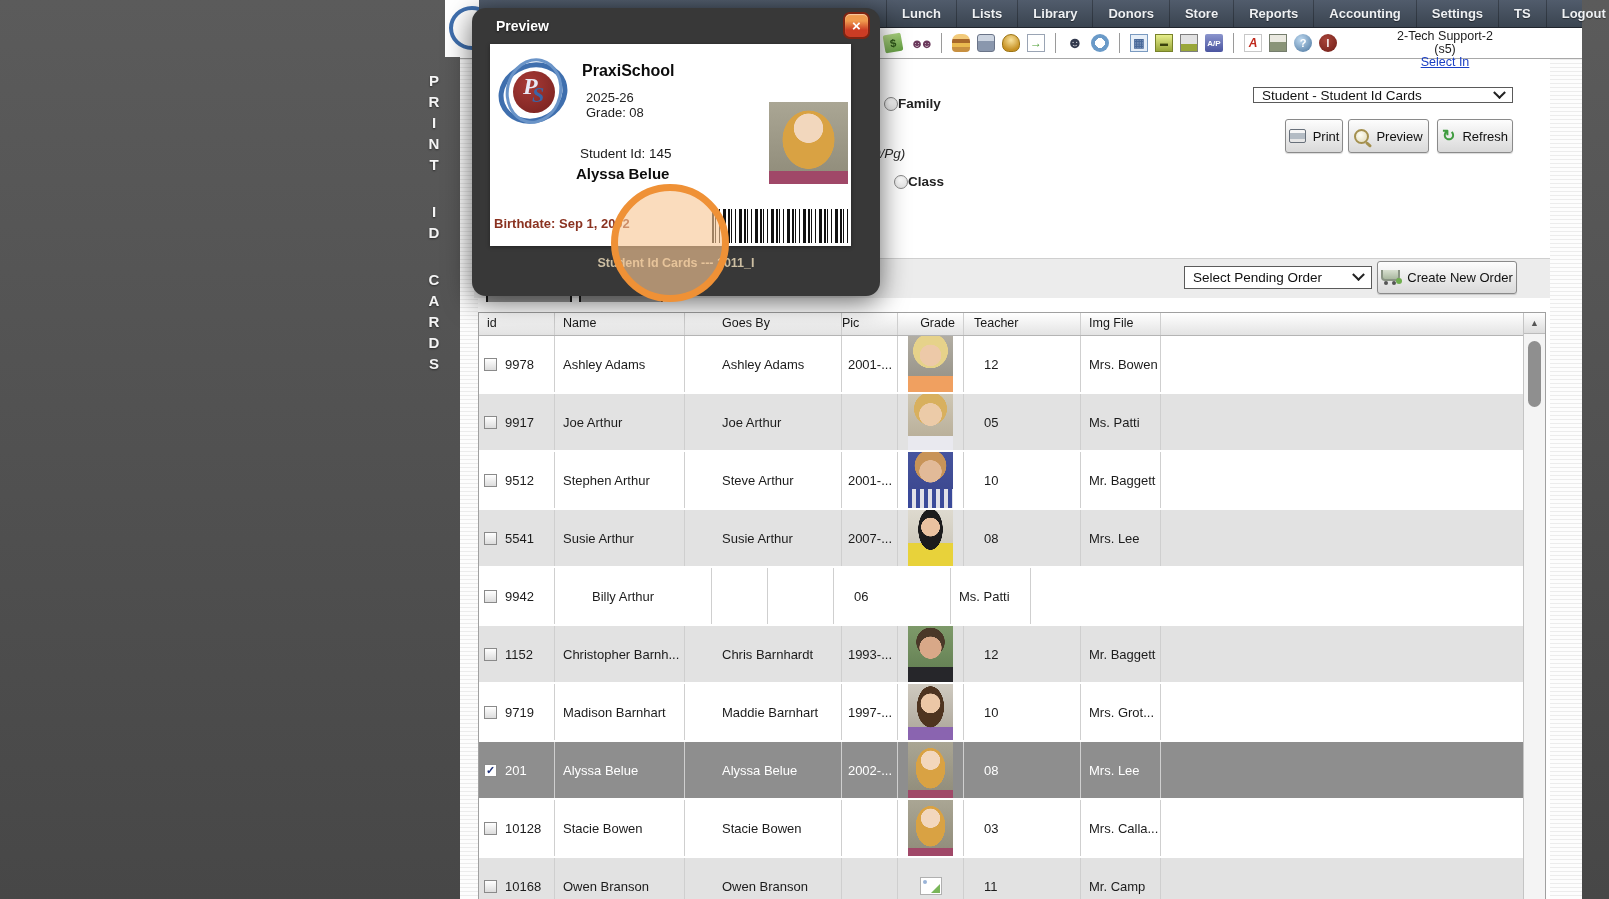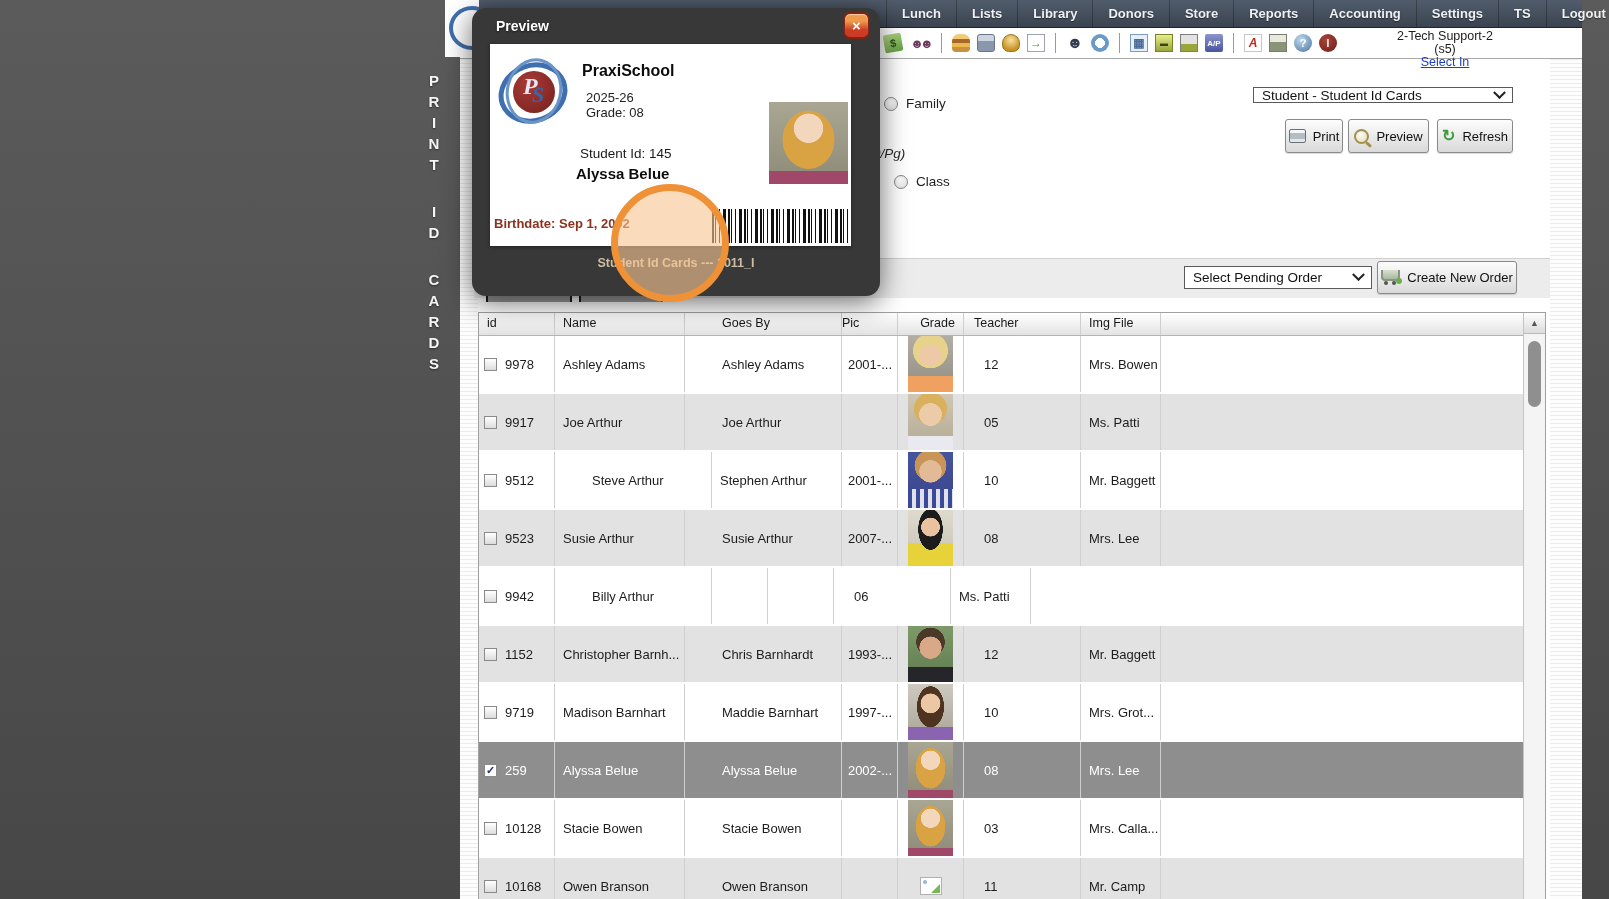--- a/index.html
+++ b/index.html
@@ -53,21 +53,21 @@
   .i-printcheck{background:linear-gradient(180deg,#e2e2e2 0 55%,#99a739 56%);border:1px solid #7e7e7e;}
   .i-ap{background:linear-gradient(180deg,#8b95cd,#4a54a0);border-radius:2px;font-size:8px;}
   .i-pdf{background:#fff;border:1px solid #c8c8c8;color:#c0291c;font-size:12px;font-style:italic;}
   .i-register{background:linear-gradient(180deg,#eae9e0 0 42%,#8a9478 43%);border:1px solid #757d6d;}
   .i-help{background:radial-gradient(circle at 38% 32%,#bed9f0,#47729c);border-radius:50%;font-size:11px;}
   .i-power{background:radial-gradient(circle at 40% 34%,#a8453a,#6f1c16);border-radius:50%;font-size:10px;}
   .userblock{position:absolute;left:925px;top:2px;width:120px;text-align:center;font-size:12.5px;color:#1c1c1c;line-height:13px;}
   .clockin{color:#1a3fc4;text-decoration:underline;cursor:pointer;}
 
   
-  .radio{position:absolute;display:flex;align-items:center;gap:8px;font-size:13.5px;color:#222;}
+  .radio{position:absolute;display:flex;align-items:center;font-size:13.5px;color:#222;font-weight:bold;}
   .rdot{width:14px;height:14px;border:1px solid #888;border-radius:50%;
     background:radial-gradient(circle at 40% 35%,#fff,#ddd);box-sizing:border-box;cursor:pointer;}
   .perpage{position:absolute;left:413px;top:146px;font-size:13.5px;font-style:italic;color:#2a2a2a;}
   .fake-select{position:absolute;background:#fff;border:1px solid #5a5a5a;display:flex;
     align-items:center;font-size:13.5px;color:#111;padding:0 8px;box-sizing:border-box;cursor:pointer;}
   .fake-select .chev{margin-left:auto;width:7px;height:7px;border-right:2px solid #222;
     border-bottom:2px solid #222;transform:rotate(45deg) translate(-2px,-2px);}
   .btn{position:absolute;display:flex;align-items:center;justify-content:center;gap:7px;
     background:linear-gradient(180deg,#fdfdfd,#d9d9d9);border:1px solid #8a8a8a;border-radius:3px;
     font-size:13px;color:#111;box-sizing:border-box;cursor:pointer;box-shadow:0 1px 1px rgba(0,0,0,.15);}
@@ -361,34 +361,34 @@
             </div>
             <div class="cell c5">05</div>
             <div class="cell c6">Ms. Patti</div>
             <div class="cell c7"></div>
           </div>
           <div class="trow">
             <div class="cell c0" style="padding-left: 0px;">
               <span class="cb"></span>
               <span>9512</span>
             </div>
+            <div class="cell c1">Stephen Arthur</div>
             <div class="cell c2">Steve Arthur</div>
-            <div class="cell c1">Stephen Arthur</div>
             <div class="cell c3">2001-...</div>
             <div class="cell c4">
               <div class="ph ph-boy2"></div>
             </div>
             <div class="cell c5">10</div>
             <div class="cell c6">Mr. Baggett</div>
             <div class="cell c7"></div>
           </div>
           <div class="trow alt">
             <div class="cell c0" style="padding-left: 0px;">
               <span class="cb"></span>
-              <span>9523</span>
+              <span>5541</span>
             </div>
             <div class="cell c1">Susie Arthur</div>
             <div class="cell c2">Susie Arthur</div>
             <div class="cell c3">2007-...</div>
             <div class="cell c4">
               <div class="ph ph-girldark"></div>
             </div>
             <div class="cell c5">08</div>
             <div class="cell c6">Mrs. Lee</div>
             <div class="cell c7"></div>
@@ -431,21 +431,21 @@
             <div class="cell c4">
               <div class="ph ph-girl"></div>
             </div>
             <div class="cell c5">10</div>
             <div class="cell c6">Mrs. Grot...</div>
             <div class="cell c7"></div>
           </div>
           <div class="trow alt sel">
             <div class="cell c0" style="padding-left: 0px;">
               <span class="cb on">✓</span>
-              <span>259</span>
+              <span>201</span>
             </div>
             <div class="cell c1">Alyssa Belue</div>
             <div class="cell c2">Alyssa Belue</div>
             <div class="cell c3">2002-...</div>
             <div class="cell c4">
               <div class="ph ph-curly"></div>
             </div>
             <div class="cell c5">08</div>
             <div class="cell c6">Mrs. Lee</div>
             <div class="cell c7"></div>

